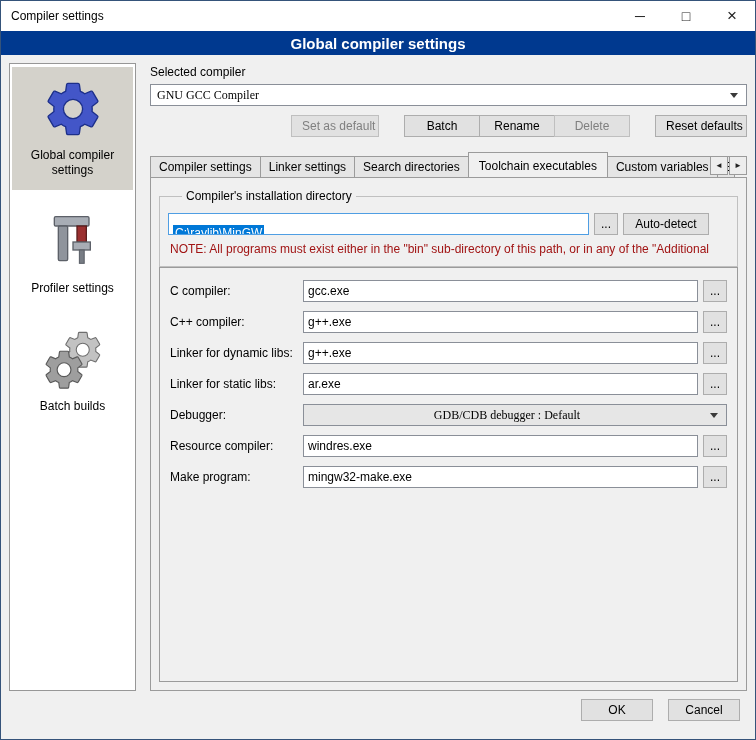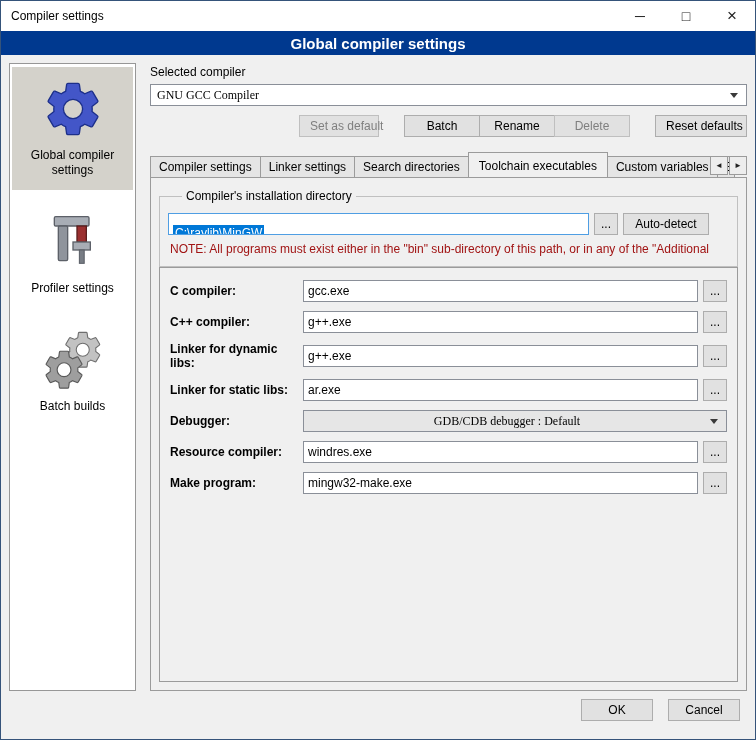--- a/index.html
+++ b/index.html
@@ -39,21 +39,21 @@
   .combo-arrow { width:0; height:0; border-left:4px solid transparent; border-right:4px solid transparent;
                  border-top:5px solid #3a3a3a; margin-right:8px; flex:none; }
   .combo.flat { background:#e6e6e6;text-align:center; }
 
   .btn { height:22px; background:#e1e1e1; border:1px solid #adadad; font-family:inherit; font-size:12px;
          padding:0 10px; color:#000; white-space:nowrap; }
   .btn.disabled { color:#7f7f7f; border-color:#bfbfbf; }
   .browse-btn { width:24px; padding:0; flex:none; }
 
   .btn-row { display:flex; justify-content:flex-end; margin-top:9px; }
-  .btn-row .w-default { width:80px; margin-right:25px; }
+  .btn-row .w-default { width:88px; margin-right:25px; }
   .btn-row .w-copy, .btn-row .w-rename, .btn-row .w-delete { width:76px; }
   .btn-row .w-rename { margin-left:-1px; } .btn-row .w-delete { margin-left:-1px; }
   .btn-row .w-reset { width:92px; margin-left:25px; }
 
   
   .tabstrip { position:relative; display:flex; align-items:flex-end; height:27px; margin-top:13px;
               padding-right:38px; overflow:hidden; }
   .tab { background:#e5e5e5; border:1px solid #9b9b9b; border-bottom:none; height:21px;
          padding:0 8px; display:flex; align-items:center; white-space:nowrap; flex:none; }
   .tab + .tab { margin-left:-1px; }
@@ -75,21 +75,21 @@
              padding:0 4px; white-space:nowrap; overflow:hidden; }
   .textbox.focused { border-color:#4f9ee3; }
   .grow { flex:1; min-width:0; }
   .selection { background:#0078d7; color:#fff; padding:1px 2px;margin-top:17px; }
   .note { color:#a11414; margin:7px 2px 2px; white-space:nowrap; overflow:hidden; }
 
   .subtabstrip { position:relative; display:flex; align-items:flex-end; height:26px; margin-top:12px; }
   .sub-panel { flex:1; border:1px solid #9b9b9b; background:#f0f0f0; padding:12px 10px; min-height:0; }
 
   .frow { display:flex; align-items:center; gap:5px; margin-bottom:9px; }
-  .frow-label { width:128px; flex:none;font-weight:bold; }
+  .frow-label { width:128px; flex:none; }
 
   
   .footer { flex:none; height:40px; display:flex; justify-content:flex-end; align-items:flex-start;
             gap:15px; padding:0 15px 10px; }
   .footer .btn { width:72px; }
 
   .hidden-defs { position:absolute; width:0; height:0; }
 </style>
 </head>
 <body>

